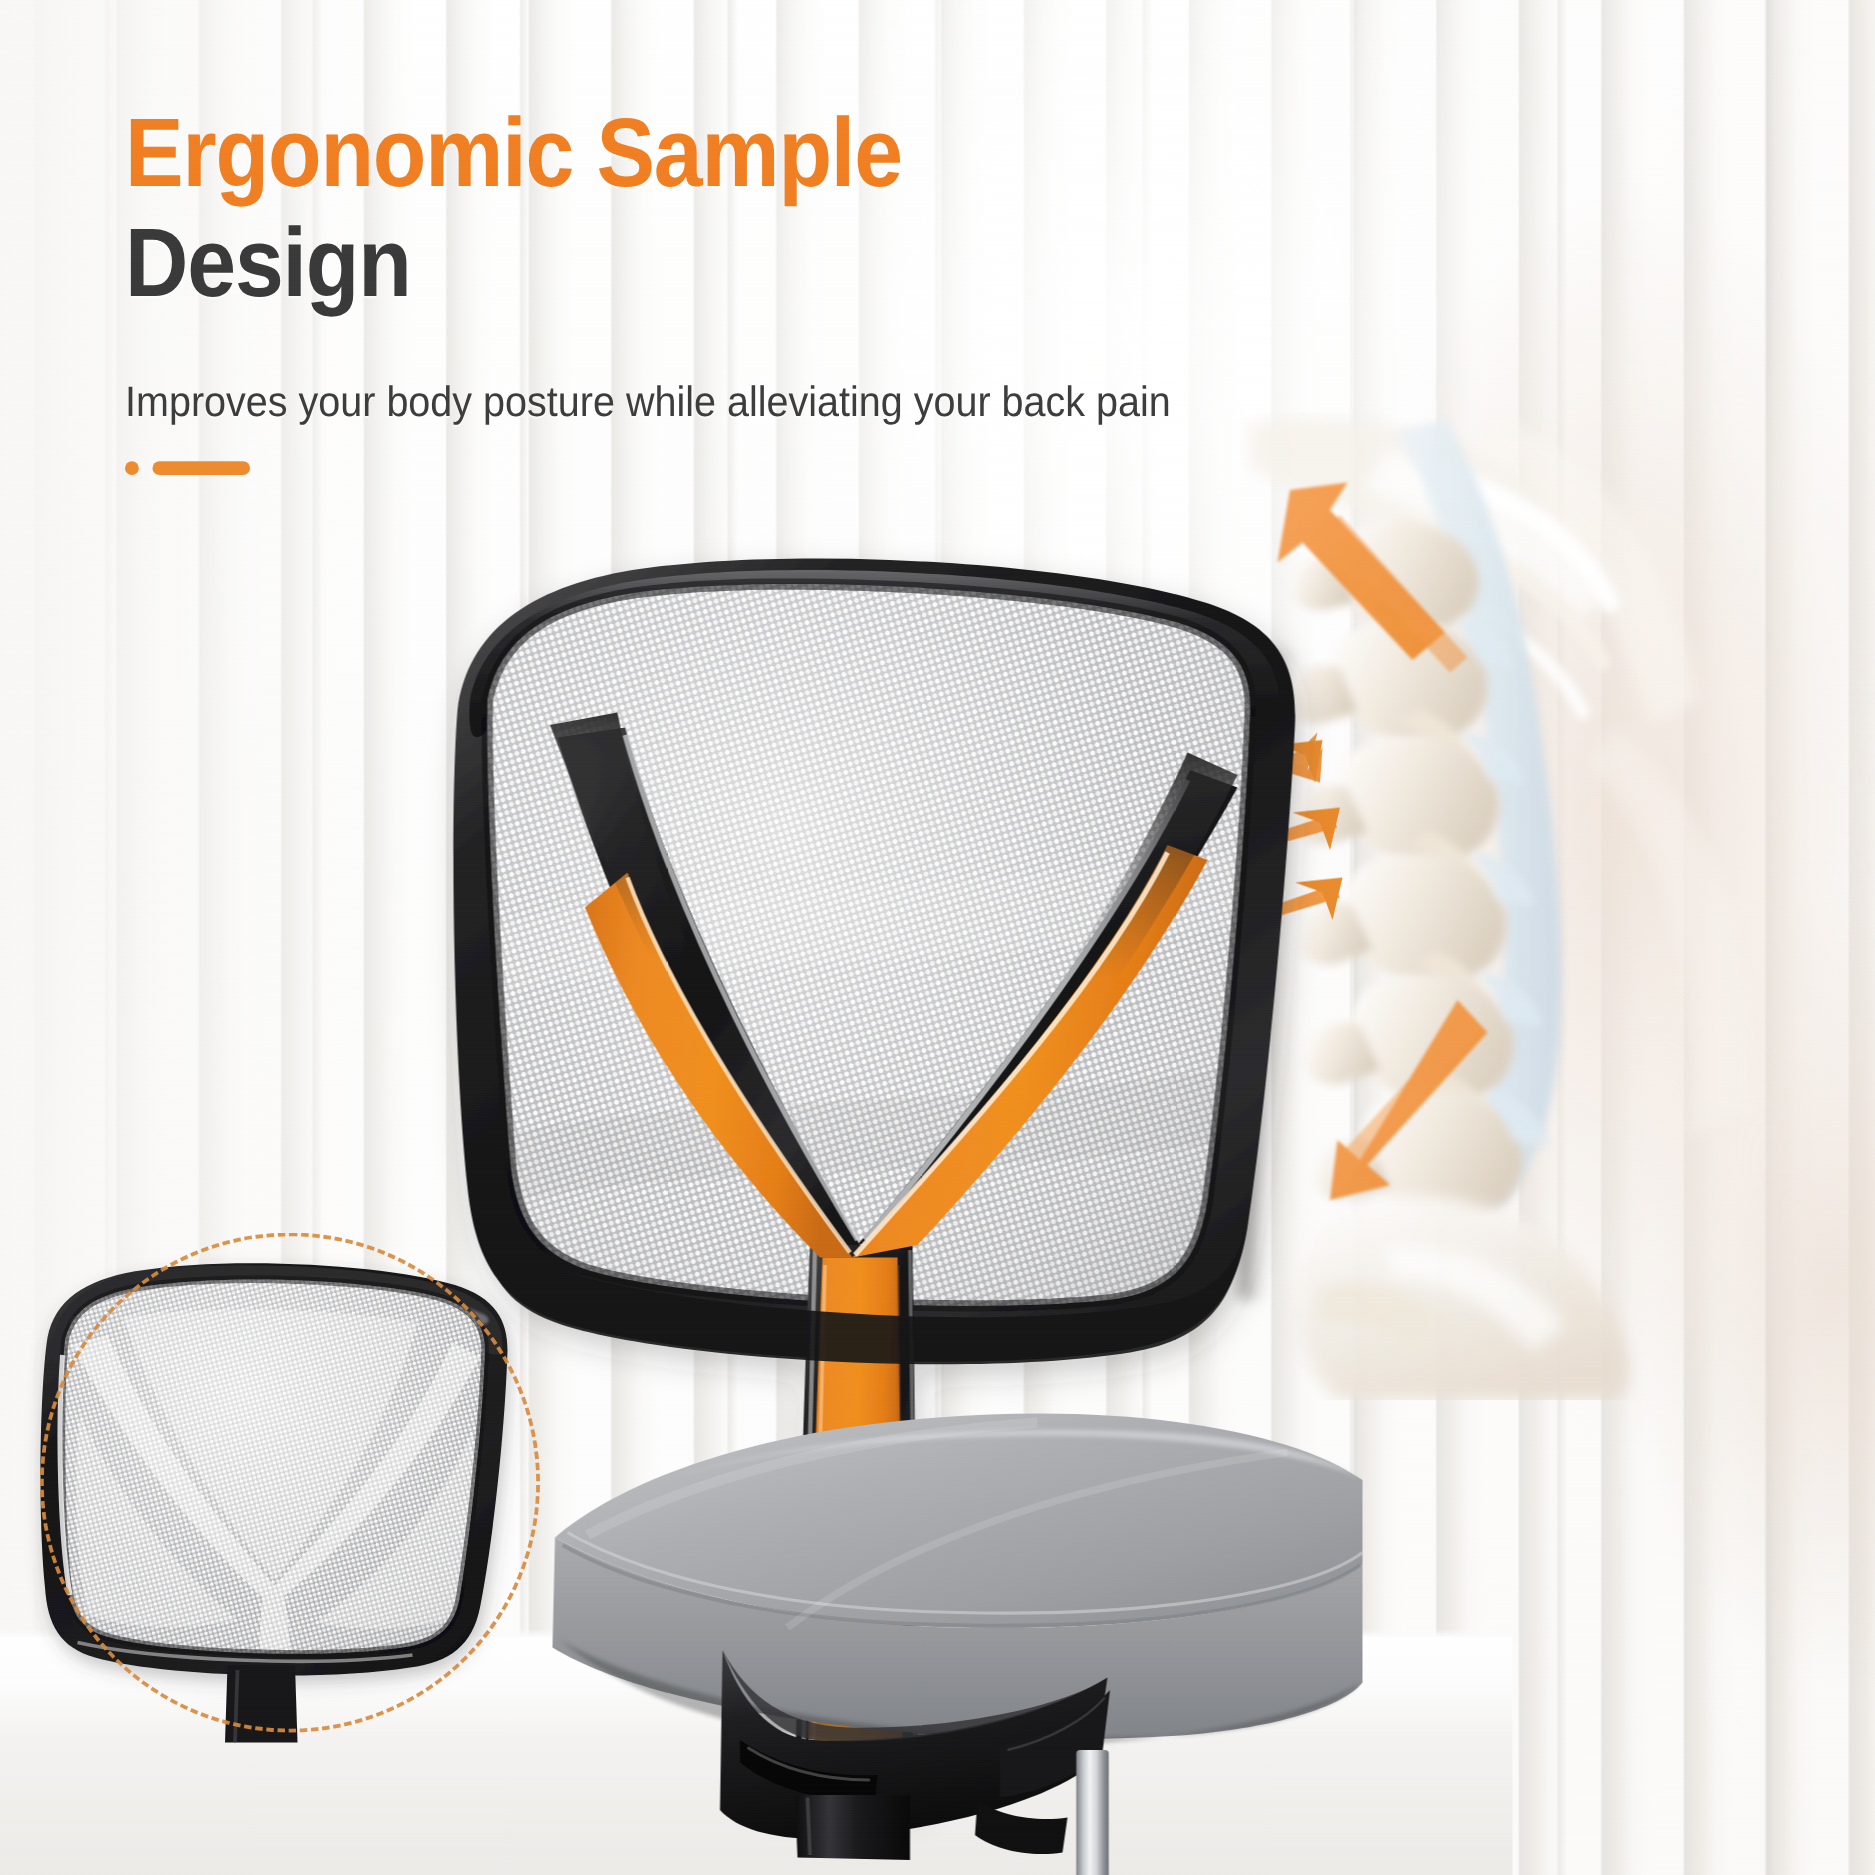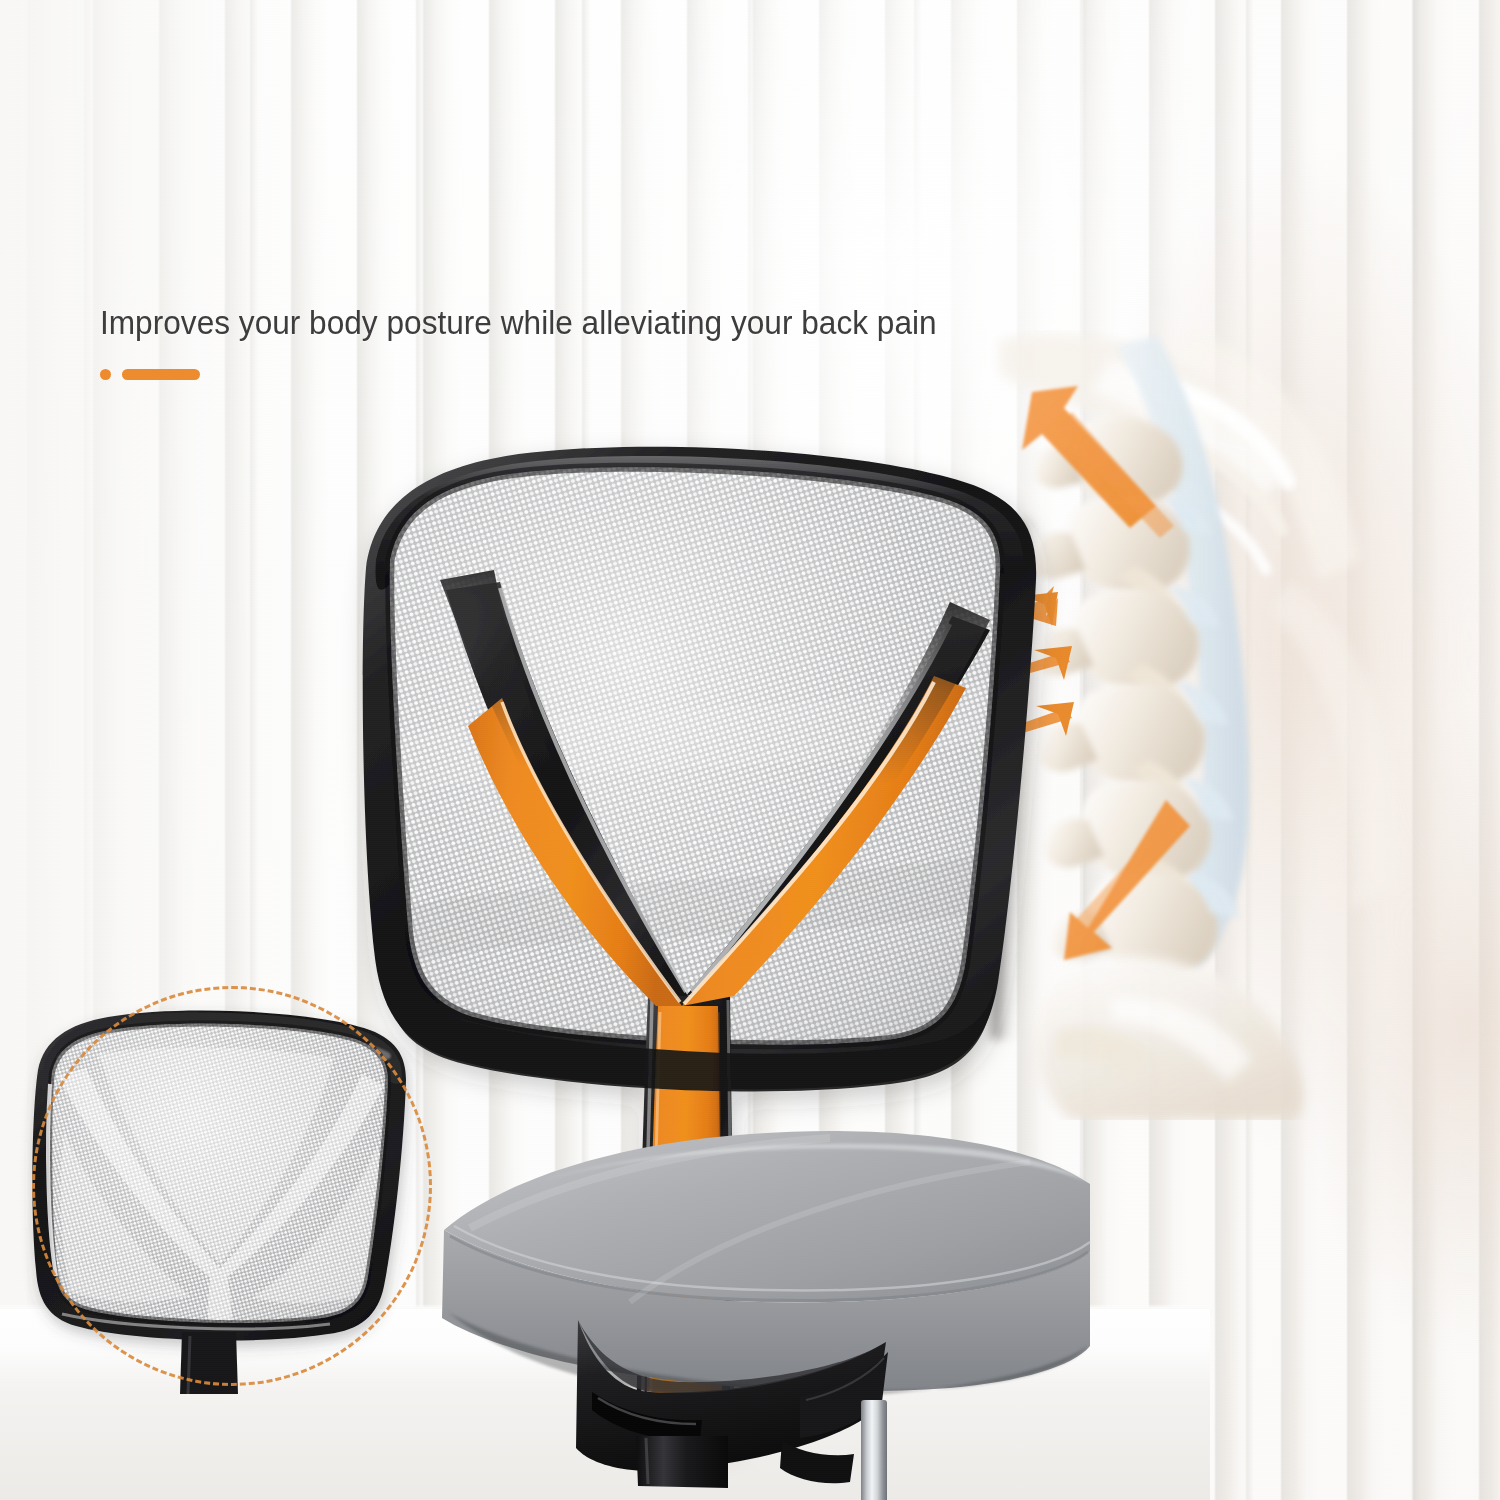--- a/index.html
+++ b/index.html
@@ -568,20 +568,24 @@
 
       <g>
         <path d="M 168,318 L 166,380 L 224,380 L 222,318 Z" fill="#17171a"></path>
         <path d="M 176,322 L 174,380" stroke="#4a4a4e" stroke-width="3" opacity=".6"></path>
       </g>
     </svg>
 
     <div class="inset-ring"></div>
   </div>
 
+  <div class="headline">
+    <div class="hl-line1">Ergonomic Sample</div>
+    <div class="hl-line2">Design</div>
+  </div>
 
   <div class="subtitle">Improves your body posture while alleviating your back pain</div>
 
   <div class="accent-rule">
     <span class="accent-dot"></span>
     <span class="accent-bar"></span>
   </div>
 
   <div class="noise"></div>
 </div>

